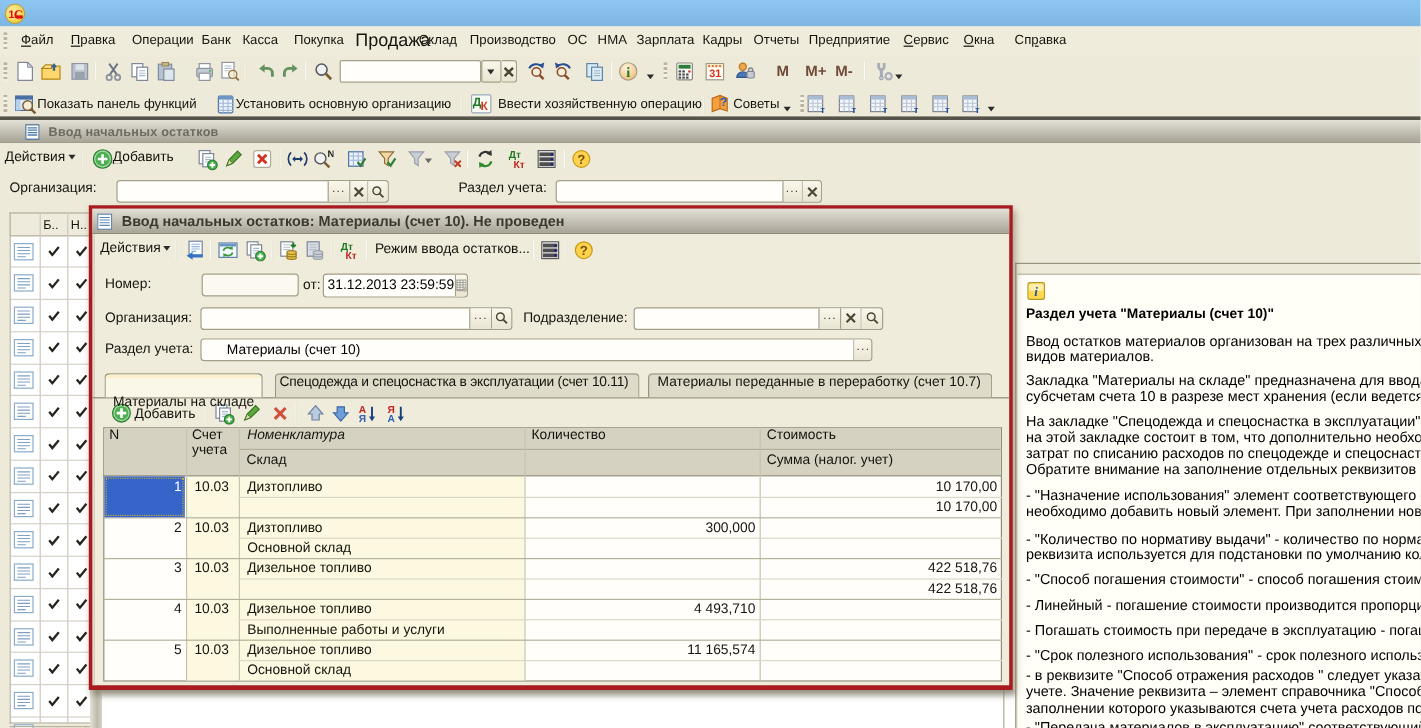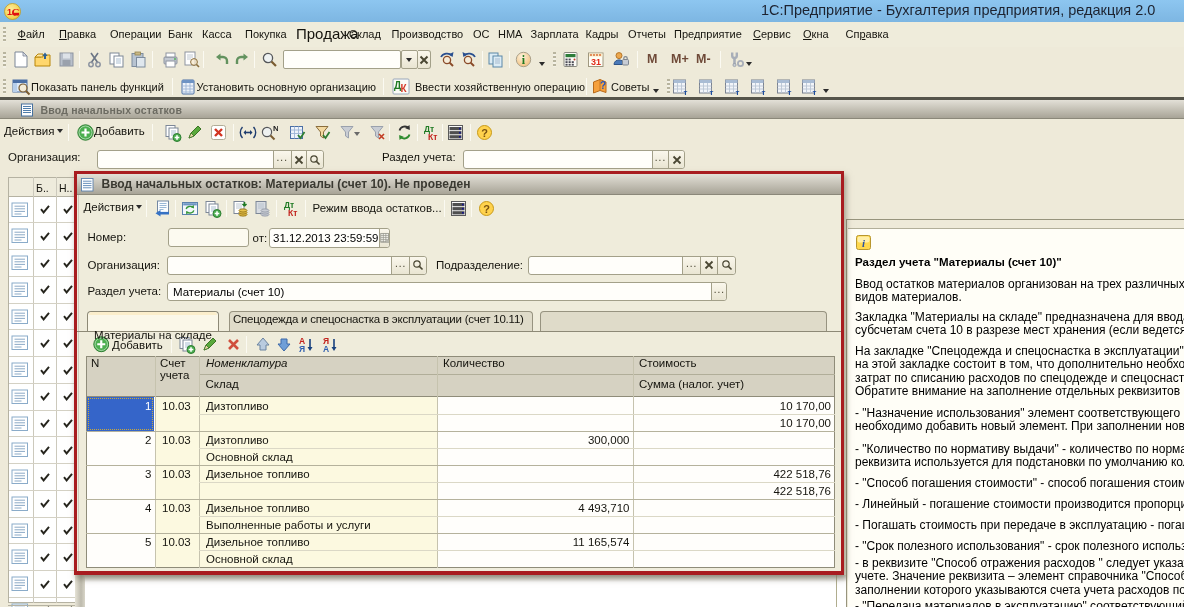--- a/index.html
+++ b/index.html
@@ -13,21 +13,20 @@
             <stop offset="0" stop-color="#fdeb9c"></stop>
             <stop offset=".7" stop-color="#f3d34f"></stop>
             <stop offset="1" stop-color="#d9ab28"></stop>
           </radialGradient>
         </defs>
         <circle cx="8.5" cy="8.5" r="8" fill="url(#lg1)" stroke="#c09a20" stroke-width=".8"></circle>
         <text x="3" y="12" font-family="Liberation Sans" font-size="9" font-weight="bold" fill="#e01010">1</text>
         <text x="7.5" y="12.5" font-family="Liberation Serif" font-size="11" font-weight="bold" fill="#e01010">С</text>
         <rect x="8.5" y="9.8" width="6.5" height="2.2" fill="#e01010"></rect>
       </svg>
-<div style="position:absolute;left:761px;top:3px;font-size:14.5px;line-height:15.5px;color:#1d2330;white-space:nowrap;">1С:Предприятие - Бухгалтерия предприятия, редакция 2.0</div>
 </div>
 <div style="position:absolute;left:0px;top:22px;width:1184px;height:25px;background:#efecdb;">
 </div>
 <div style="position:absolute;left:2.5px;top:27px;width:3px;height:15px;background:repeating-linear-gradient(180deg,#b8b49e 0,#b8b49e 2px,#f3f1e6 2px,#f3f1e6 4px)"></div>
 <div style="position:absolute;left:17.5px;top:27.5px;font-size:11px;line-height:12px;color:#15140e;white-space:nowrap;"><u>Ф</u>айл</div>
 <div style="position:absolute;left:59px;top:27.5px;font-size:11px;line-height:12px;color:#15140e;white-space:nowrap;"><u>П</u>равка</div>
 <div style="position:absolute;left:110px;top:27.5px;font-size:11px;line-height:12px;color:#15140e;white-space:nowrap;">Операции</div>
 <div style="position:absolute;left:168px;top:27.5px;font-size:11px;line-height:12px;color:#15140e;white-space:nowrap;text-align:right;">Банк</div>
 <div style="position:absolute;left:202px;top:27.5px;font-size:11px;line-height:12px;color:#15140e;white-space:nowrap;">Касса</div>
 <div style="position:absolute;left:245px;top:27.5px;font-size:11px;line-height:12px;color:#15140e;white-space:nowrap;">Покупка</div>
@@ -719,32 +718,33 @@
         </div>
 <div class="btnseg" style="width:17.5px;border-radius:0 3px 3px 0">
           <svg style="position:relative" width="12" height="12" viewBox="0 0 12 12">
             <circle cx="5" cy="5" r="3.2" fill="none" stroke="#4a4733" stroke-width="1.2"></circle>
             <path d="M7.4 7.4 L10.5 10.5" stroke="#4a4733" stroke-width="1.6"></path>
           </svg>
         </div>
 </div>
 <div style="position:absolute;left:10.099999999999994px;top:110.5px;font-size:11.5px;line-height:12.5px;color:#15140e;white-space:nowrap;">Раздел учета:</div>
 <div style="position:absolute;left:89.6px;top:108.0px;width:560.5px;height:18.5px;border:1px solid #a3a089;border-radius:3px;background:#fffefa;display:flex">
-<div style="flex:1;font-size:11.5px;color:#000;padding:3px 0 0 5px">Материалы (счет 10)</div>
+<div style="flex:1;font-size:11.5px;color:#000;padding:3px 0 0 21px">Материалы (счет 10)</div>
 <div class="btnseg" style="width:15px;border-radius:0 3px 3px 0">
           <div style="letter-spacing:1px;font-size:10px;color:#3f3c28;margin-top:-4px">...</div>
         </div>
 </div>
 <div style="position:absolute;left:0px;top:156.5px;width:764px;height:1px;background:#8d8976"></div>
 <div style="position:absolute;left:9.599999999999994px;top:137.0px;width:132px;height:20px;background:#faf7e8;border:1px solid #8d8976;border-bottom:0;border-radius:4px 4px 0 0;z-index:3"></div>
 <div style="position:absolute;left:11.599999999999994px;top:138.0px;width:128px;height:3px;background:#fbeecb;border-radius:3px 3px 0 0;z-index:4"></div>
 <div style="position:absolute;left:75.6px;top:155px;transform:translateX(-50%);font-size:11.5px;color:#15140e;white-space:nowrap;z-index:5">Материалы на складе</div>
 <div style="position:absolute;left:151.6px;top:137.0px;width:304px;height:19.5px;background:#dfdbc9;border:1px solid #979380;border-bottom:0;border-radius:4px 4px 0 0"></div>
 <div style="position:absolute;left:155.6px;top:138.5px;font-size:11.5px;color:#15140e;white-space:nowrap;z-index:5"><span style="letter-spacing:-.22px">Спецодежда и спецоснастка в эксплуатации (счет 10.11)</span></div>
 <div style="position:absolute;left:462.6px;top:137.0px;width:287px;height:19.5px;background:#dfdbc9;border:1px solid #979380;border-bottom:0;border-radius:4px 4px 0 0"></div>
+<div style="position:absolute;left:470.6px;top:138.5px;font-size:11.5px;color:#15140e;white-space:nowrap;z-index:5">Материалы переданные в переработку (счет 10.7)</div>
 <svg style="position:absolute;left:15.599999999999994px;top:162.0px" width="16.5" height="16.5" viewBox="0 0 16.5 16.5">
         <circle cx="8.25" cy="8.25" r="7.45" fill="#4caf50" stroke="#2e7d32"></circle>
         <circle cx="8.25" cy="8.25" r="6.25" fill="none" stroke="#a5d6a7" stroke-width="1"></circle>
         <path d="M8.25 4.25 v8 M4.25 8.25 h8" stroke="#fff" stroke-width="2.2"></path>
       </svg>
 <div style="position:absolute;left:34.599999999999994px;top:165.0px;font-size:11.5px;line-height:12.5px;color:#15140e;white-space:nowrap;"><u>Д</u>обавить</div>
 <div style="position:absolute;left:94.1px;top:162.0px;width:1px;height:17px;background:#c5c1ae;border-right:1px solid #fbfaf2"></div>
 <svg style="position:absolute;left:100.6px;top:161.5px" width="18" height="18" viewBox="0 0 18 18">
         <rect x="2" y="1.5" width="9" height="11" fill="#fff" stroke="#7d8797"></rect>
         <rect x="5" y="4" width="9" height="11" fill="#fff" stroke="#7d8797"></rect>

